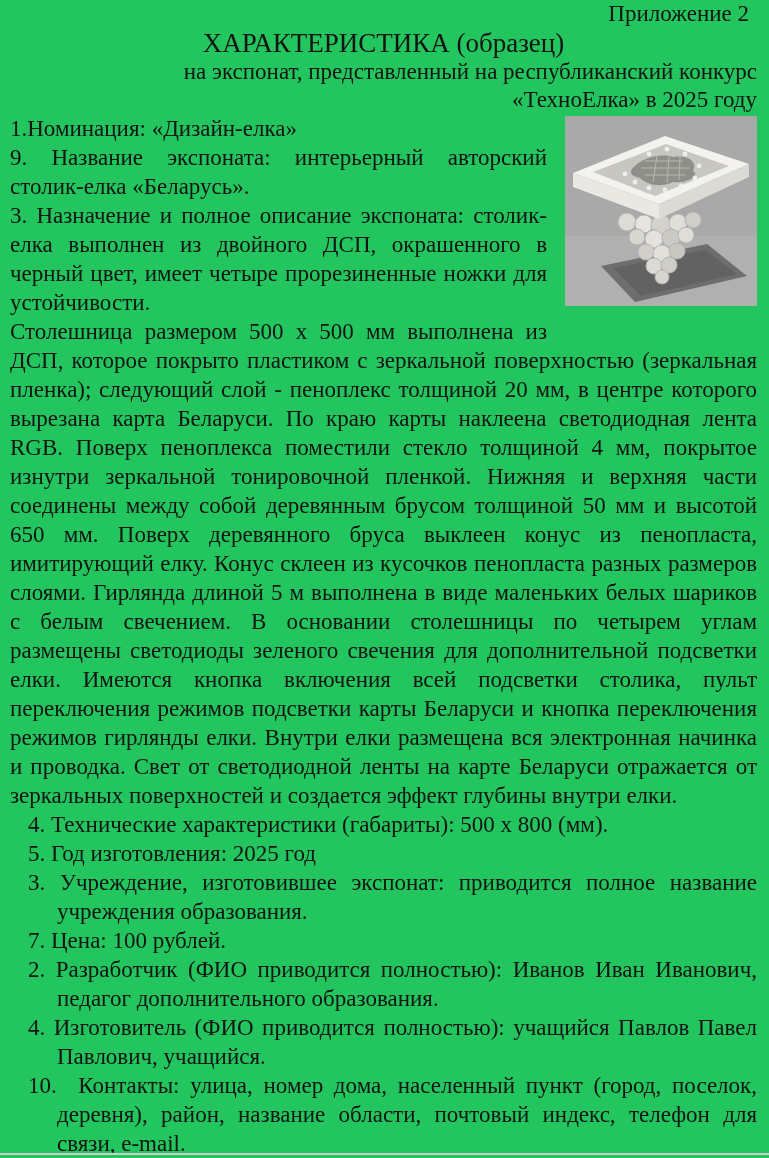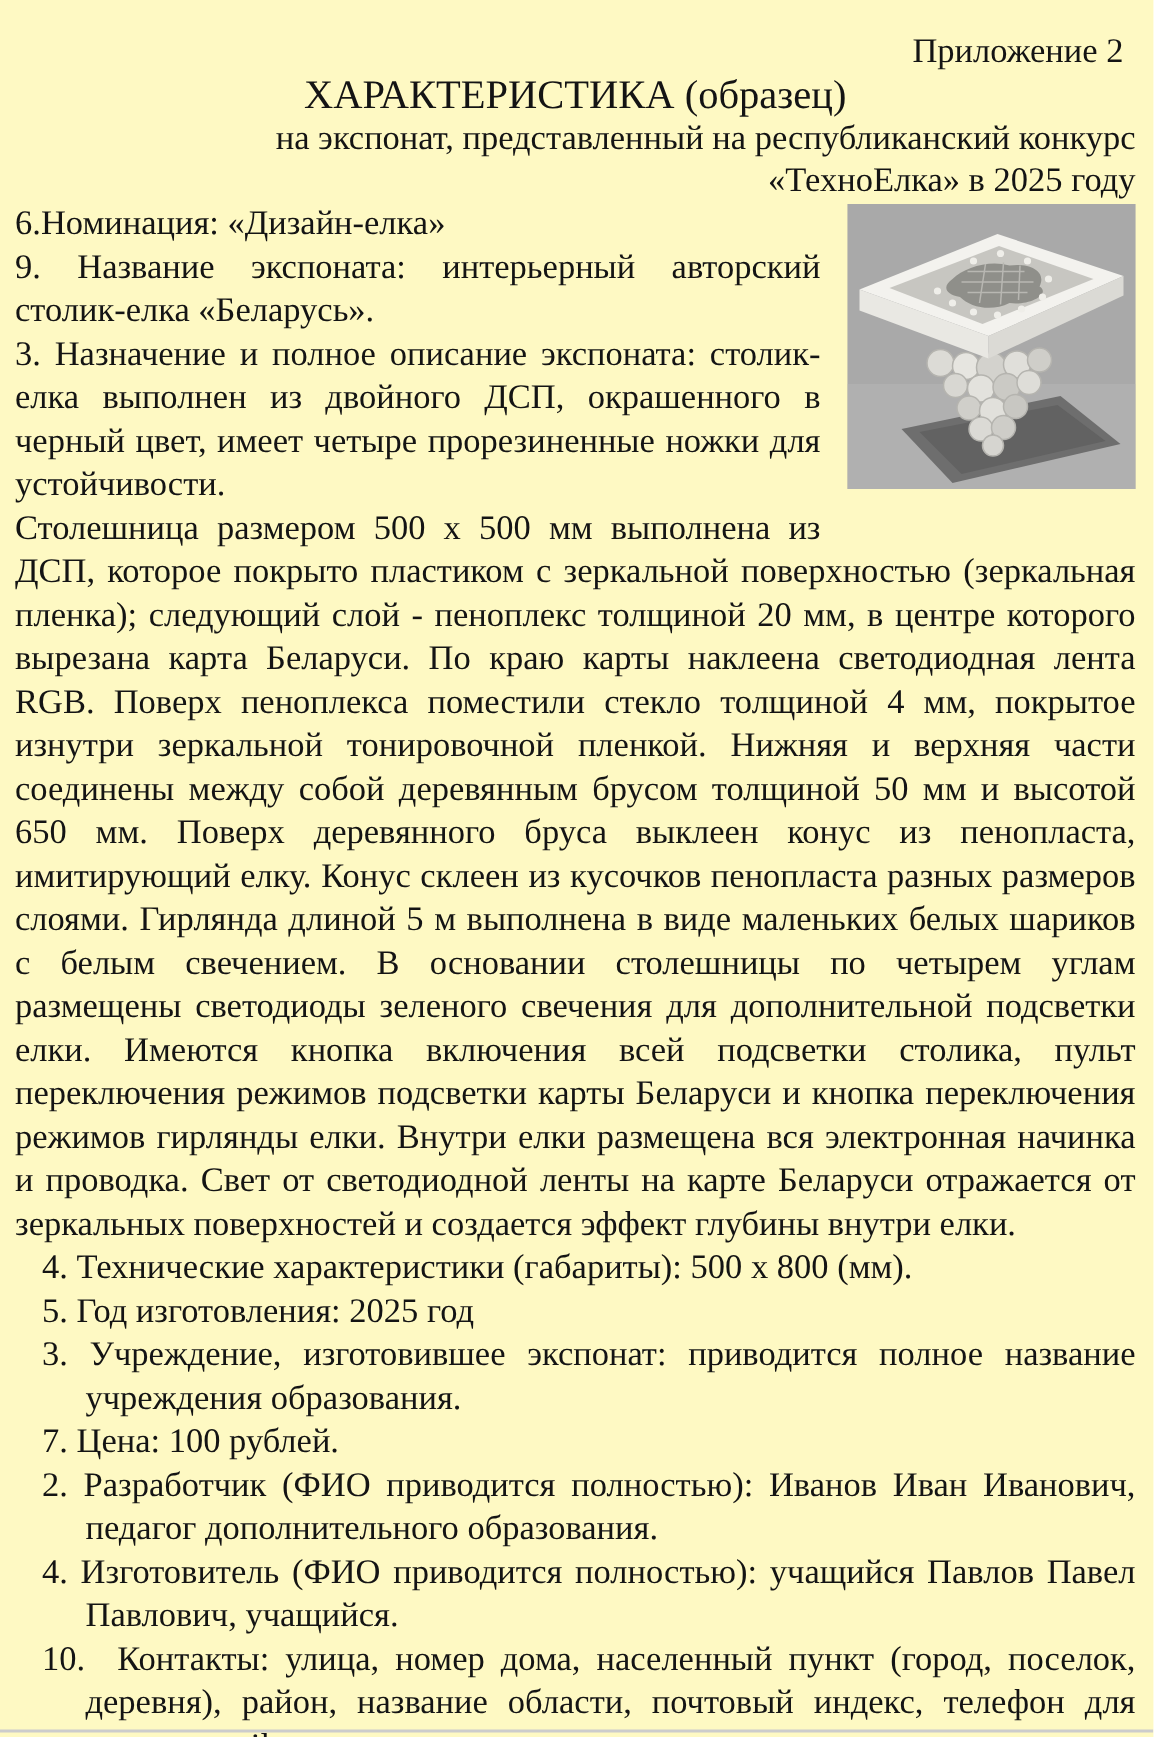--- a/index.html
+++ b/index.html
@@ -1,24 +1,24 @@
 <!DOCTYPE html>
 <html lang="ru"><head>
 <meta charset="utf-8">
 <style>
   html, body { margin: 0; padding: 0; background: #ffffff; }
   .page {
     position: relative;
     width: 769px;
     height: 1158px;
     box-sizing: border-box;
-    background: #fef9c3;
+    background: #22c55e;
     color: #141414;
     font-family: "Liberation Serif", "DejaVu Serif", serif;
-    padding: 20px 12px 0 10px;
+    padding: 0 12px 0 10px;
     overflow: hidden;
   }
   .annex {
     text-align: right;
     font-size: 23px;
     line-height: 28px;
     padding-right: 8px;
   }
   .title {
     text-align: center;
@@ -121,21 +121,21 @@
           <circle cx="116" cy="70" r="2.4"></circle>
             <circle cx="130" cy="62" r="2.4"></circle>
           <circle cx="134" cy="50" r="2.4"></circle>
             <circle cx="120" cy="38" r="2.4"></circle>
           <circle cx="102" cy="33" r="2.4"></circle>
             <circle cx="84" cy="38" r="2.4"></circle>
         </g>
       </svg>
     </figure>
 
-    <p>6.Номинация: «Дизайн-елка»</p>
+    <p>1.Номинация: «Дизайн-елка»</p>
     <p>9. Название экспоната: интерьерный авторский столик-елка «Беларусь».</p>
     <p>3. Назначение и полное описание экспоната: столик-елка выполнен из двойного ДСП, окрашенного в черный цвет, имеет четыре прорезиненные ножки для устойчивости.</p>
     <p>Столешница размером 500 х 500 мм выполнена из ДСП, которое покрыто пластиком с зеркальной поверхностью (зеркальная пленка); следующий слой - пеноплекс толщиной 20 мм, в центре которого вырезана карта Беларуси. По краю карты наклеена светодиодная лента RGB. Поверх пеноплекса поместили стекло толщиной 4 мм, покрытое изнутри зеркальной тонировочной пленкой. Нижняя и верхняя части соединены между собой деревянным брусом толщиной 50 мм и высотой 650 мм. Поверх деревянного бруса выклеен конус из пенопласта, имитирующий елку. Конус склеен из кусочков пенопласта разных размеров слоями. Гирлянда длиной 5 м выполнена в виде маленьких белых шариков с белым свечением. В основании столешницы по четырем углам размещены светодиоды зеленого свечения для дополнительной подсветки елки. Имеются кнопка включения всей подсветки столика, пульт переключения режимов подсветки карты Беларуси и кнопка переключения режимов гирлянды елки. Внутри елки размещена вся электронная начинка и проводка. Свет от светодиодной ленты на карте Беларуси отражается от зеркальных поверхностей и создается эффект глубины внутри елки.</p>
     <p class="hang">4. Технические характеристики (габариты): 500 х 800 (мм).</p>
     <p class="hang">5. Год изготовления: 2025 год</p>
     <p class="hang">3. Учреждение, изготовившее экспонат: приводится полное название учреждения образования.</p>
     <p class="hang">7. Цена: 100 рублей.</p>
     <p class="hang">2. Разработчик (ФИО приводится полностью): Иванов Иван Иванович, педагог дополнительного образования.</p>
     <p class="hang">4. Изготовитель (ФИО приводится полностью): учащийся Павлов Павел Павлович, учащийся.</p>
     <p class="hang">10.&nbsp;&nbsp;Контакты: улица, номер дома, населенный пункт (город, поселок, деревня), район, название области, почтовый индекс, телефон для связи, e-mail.</p>

